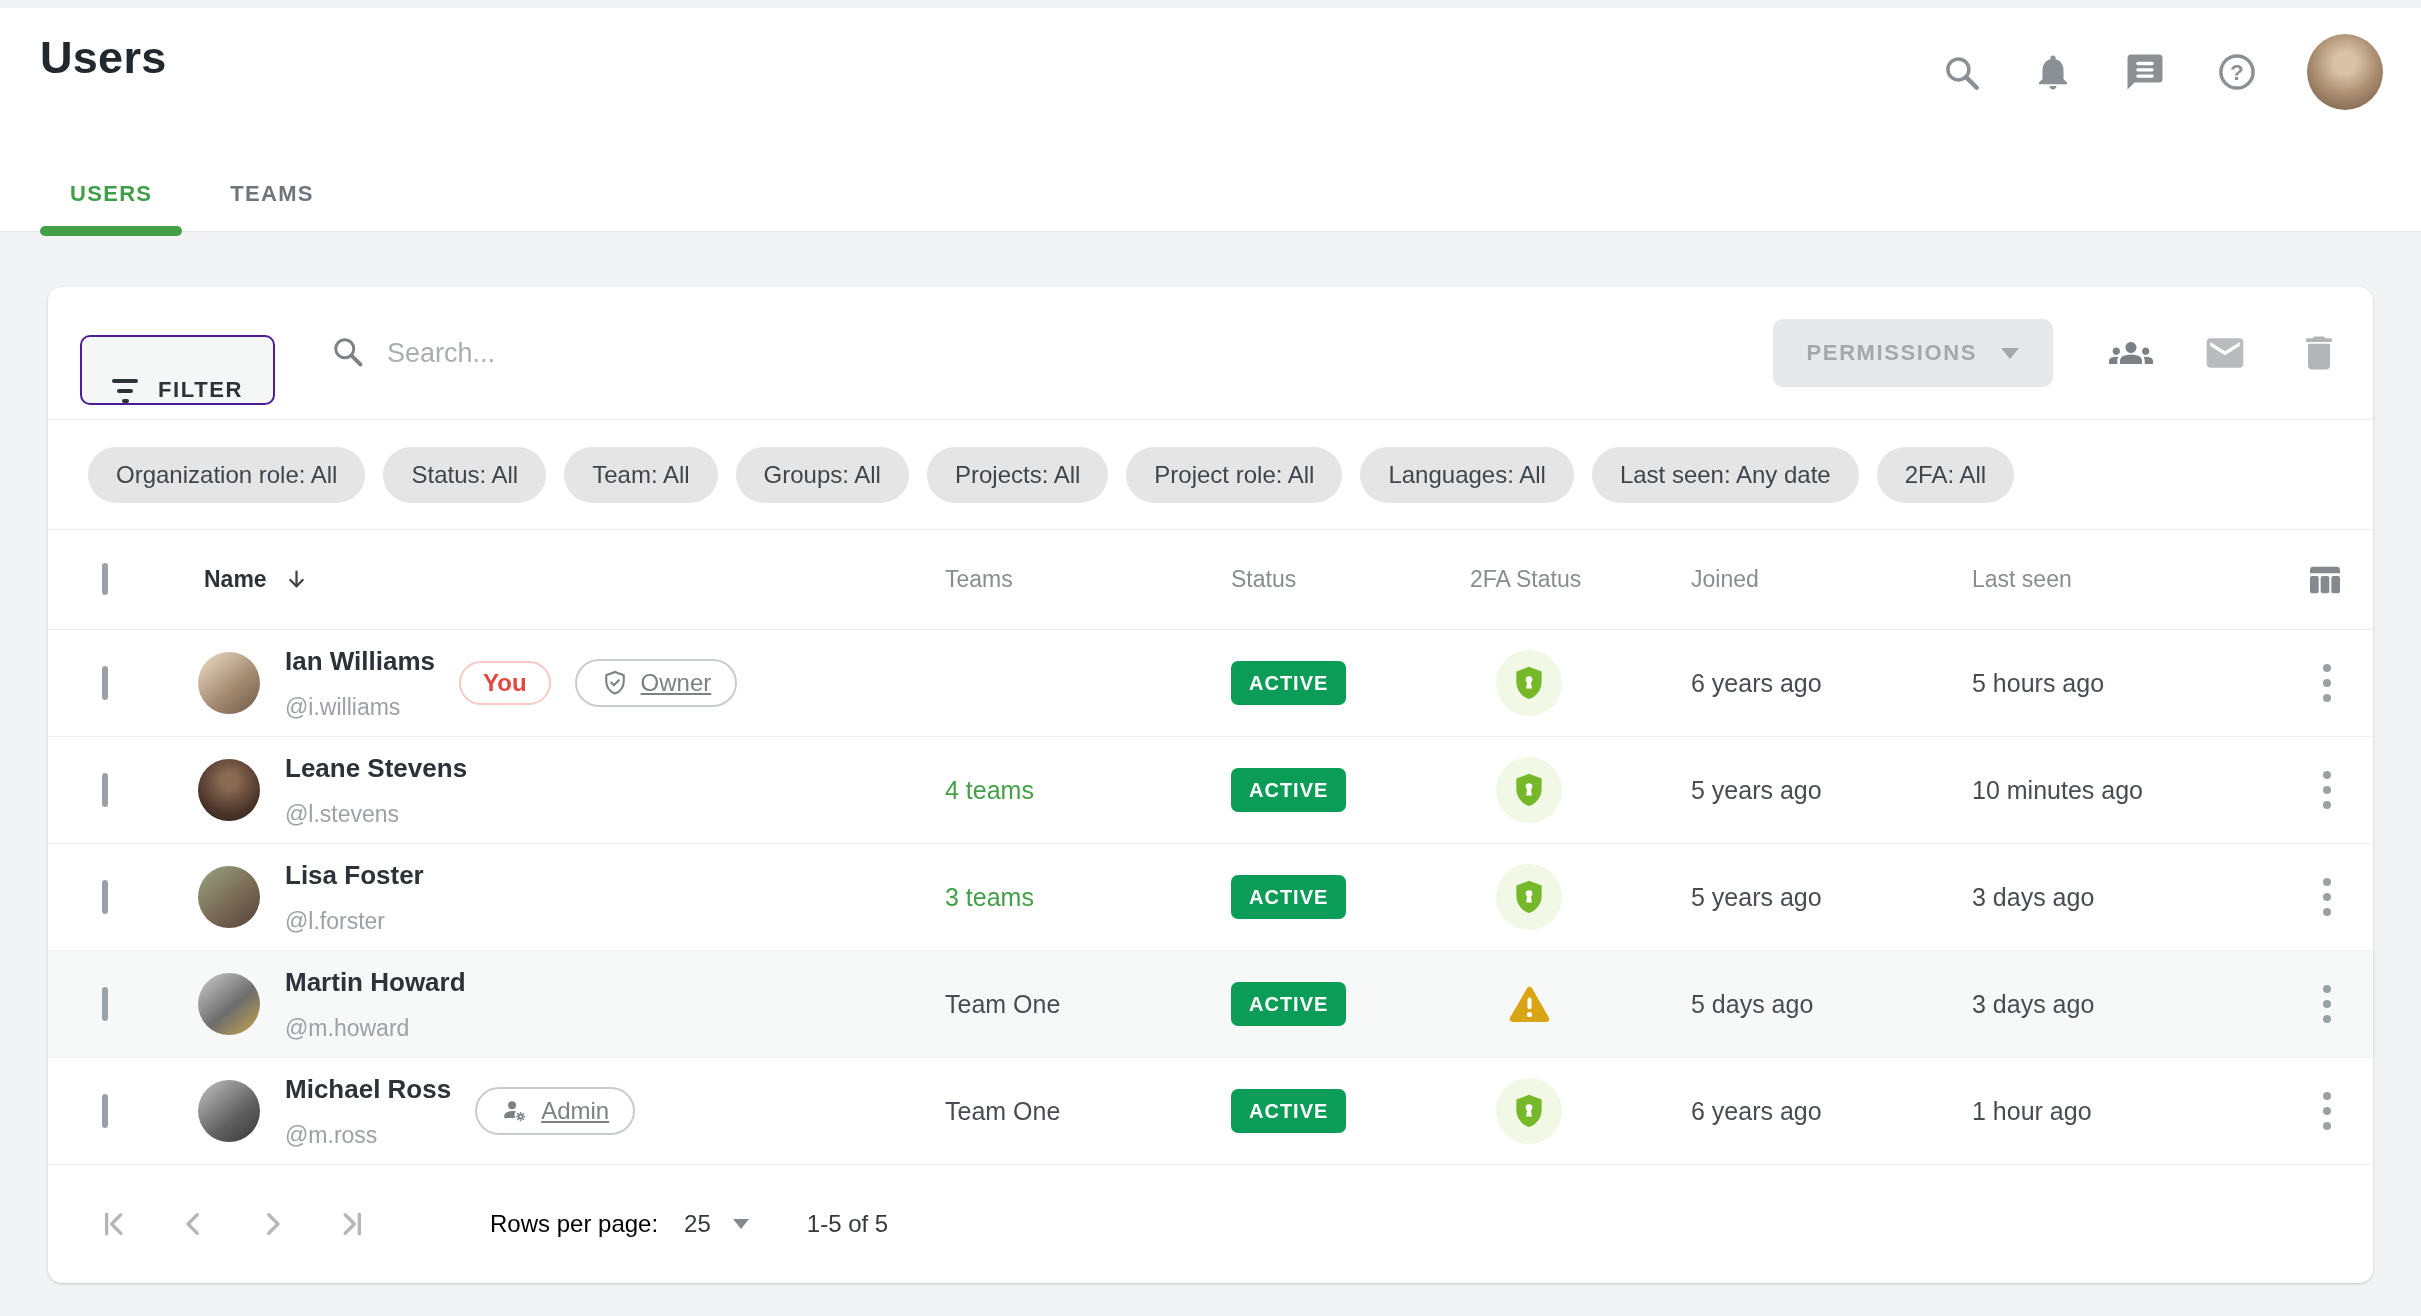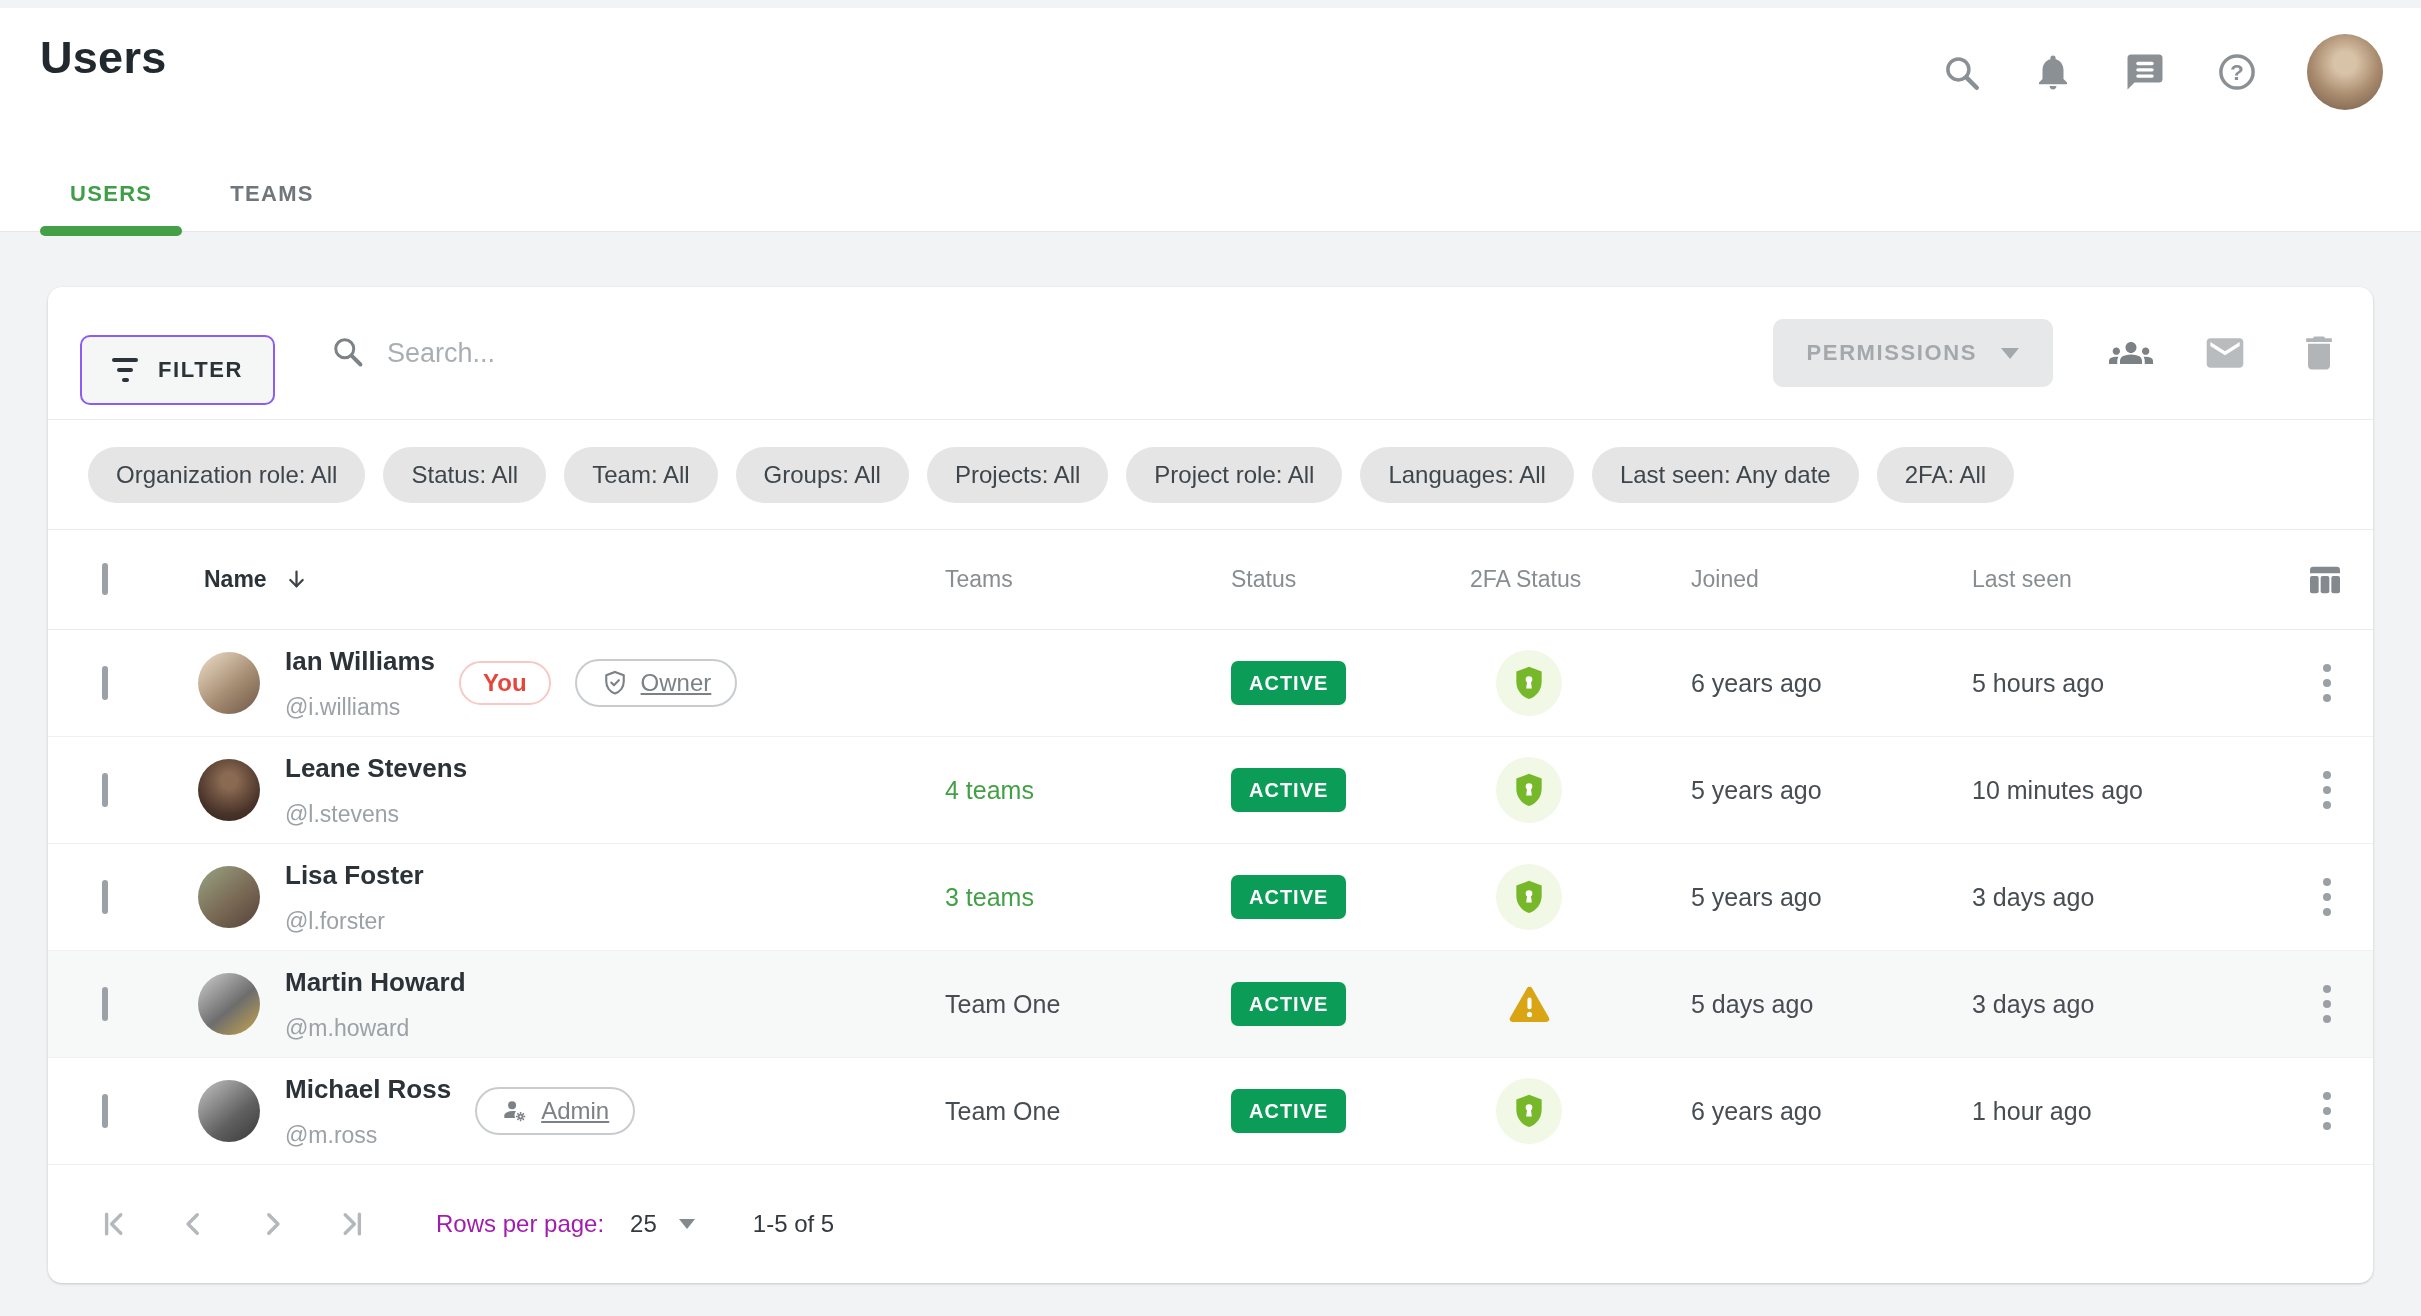--- a/index.html
+++ b/index.html
@@ -33,22 +33,22 @@
   
   .card {
     position: absolute; left: 48px; top: 287px; width: 2325px; height: 996px;
     background: #fff; border-radius: 14px; overflow: hidden;
     box-shadow: 0 1px 3px rgba(32,33,36,.14), 0 1px 2px rgba(32,33,36,.08);
     display: flex; flex-direction: column;
   }
 
   
   .toolbar { height: 133px; flex: 0 0 133px; display: flex; align-items: center; padding: 0 32px; border-bottom: 1px solid #e9ebec; }
-  .filter-btn { display: flex; align-items: center; gap: 20px; height: 70px; padding: 0 30px;
-    border: 2px solid #8b5cf6; border-radius: 10px; background: #f5f6f6; cursor: pointer;
+  .filter-btn { display: flex; align-items: flex-end; gap: 20px; height: 70px; padding: 0 30px;
+    border: 2px solid #4c1d95; border-radius: 10px; background: #f5f6f6; cursor: pointer;
     font-size: 22px; font-weight: 700; letter-spacing: 1.6px; color: #2b3338; margin-top: 33px; }
   .filter-glyph { display: flex; flex-direction: column; align-items: center; gap: 6px; }
   .filter-glyph i { display: block; height: 4px; border-radius: 2px; background: #2b3338; }
   .filter-glyph i:nth-child(1){ width: 26px; } .filter-glyph i:nth-child(2){ width: 16px; } .filter-glyph i:nth-child(3){ width: 7px; }
 
   .search-wrap { display: flex; align-items: center; gap: 22px; margin-left: 54px; flex: 1; color: #7d8287; }
   .search-wrap svg { width: 36px; height: 36px; }
   .search-input { border: none; outline: none; font-size: 27px; color: #3c4247; width: 560px; font-family: inherit; background: transparent; }
   .search-input::placeholder { color: #a9aeb3; }
 
@@ -107,21 +107,21 @@
 
   .kebab { justify-self: end; margin-right: 34px; display: flex; flex-direction: column; gap: 7px; padding: 8px; cursor: pointer; }
   .kebab i { width: 8px; height: 8px; border-radius: 50%; background: #9aa0a4; }
   .cols-btn { justify-self: end; margin-right: 28px; color: #84898d; cursor: pointer; display: flex; }
   .cols-btn svg { width: 40px; height: 40px; }
 
   
   .pagination { height: 118px; flex: 0 0 118px; display: flex; align-items: center; padding: 0 42px; font-size: 24px; color: #3c4247; }
   .pg-btn { width: 46px; height: 46px; display: flex; align-items: center; justify-content: center; color: #b4b8bb; cursor: pointer; margin-right: 34px; }
   .pg-btn svg { width: 34px; height: 34px; }
-  .rpp-label { margin-left: 26px; color: #a21caf; }
+  .rpp-label { margin-left: 80px; color: #000000; }
   .rpp-select { margin-left: 26px; display: flex; align-items: center; gap: 22px; cursor: pointer; color: #33393e; }
   .rpp-select .caret { border-top-color: #84898d; border-left-width: 8px; border-right-width: 8px; border-top-width: 10px; }
   .range { margin-left: 58px; color: #33393e; }
 </style>
 </head>
 <body>
 
 <div class="topbar">
   <div class="page-title">Users</div>
 

